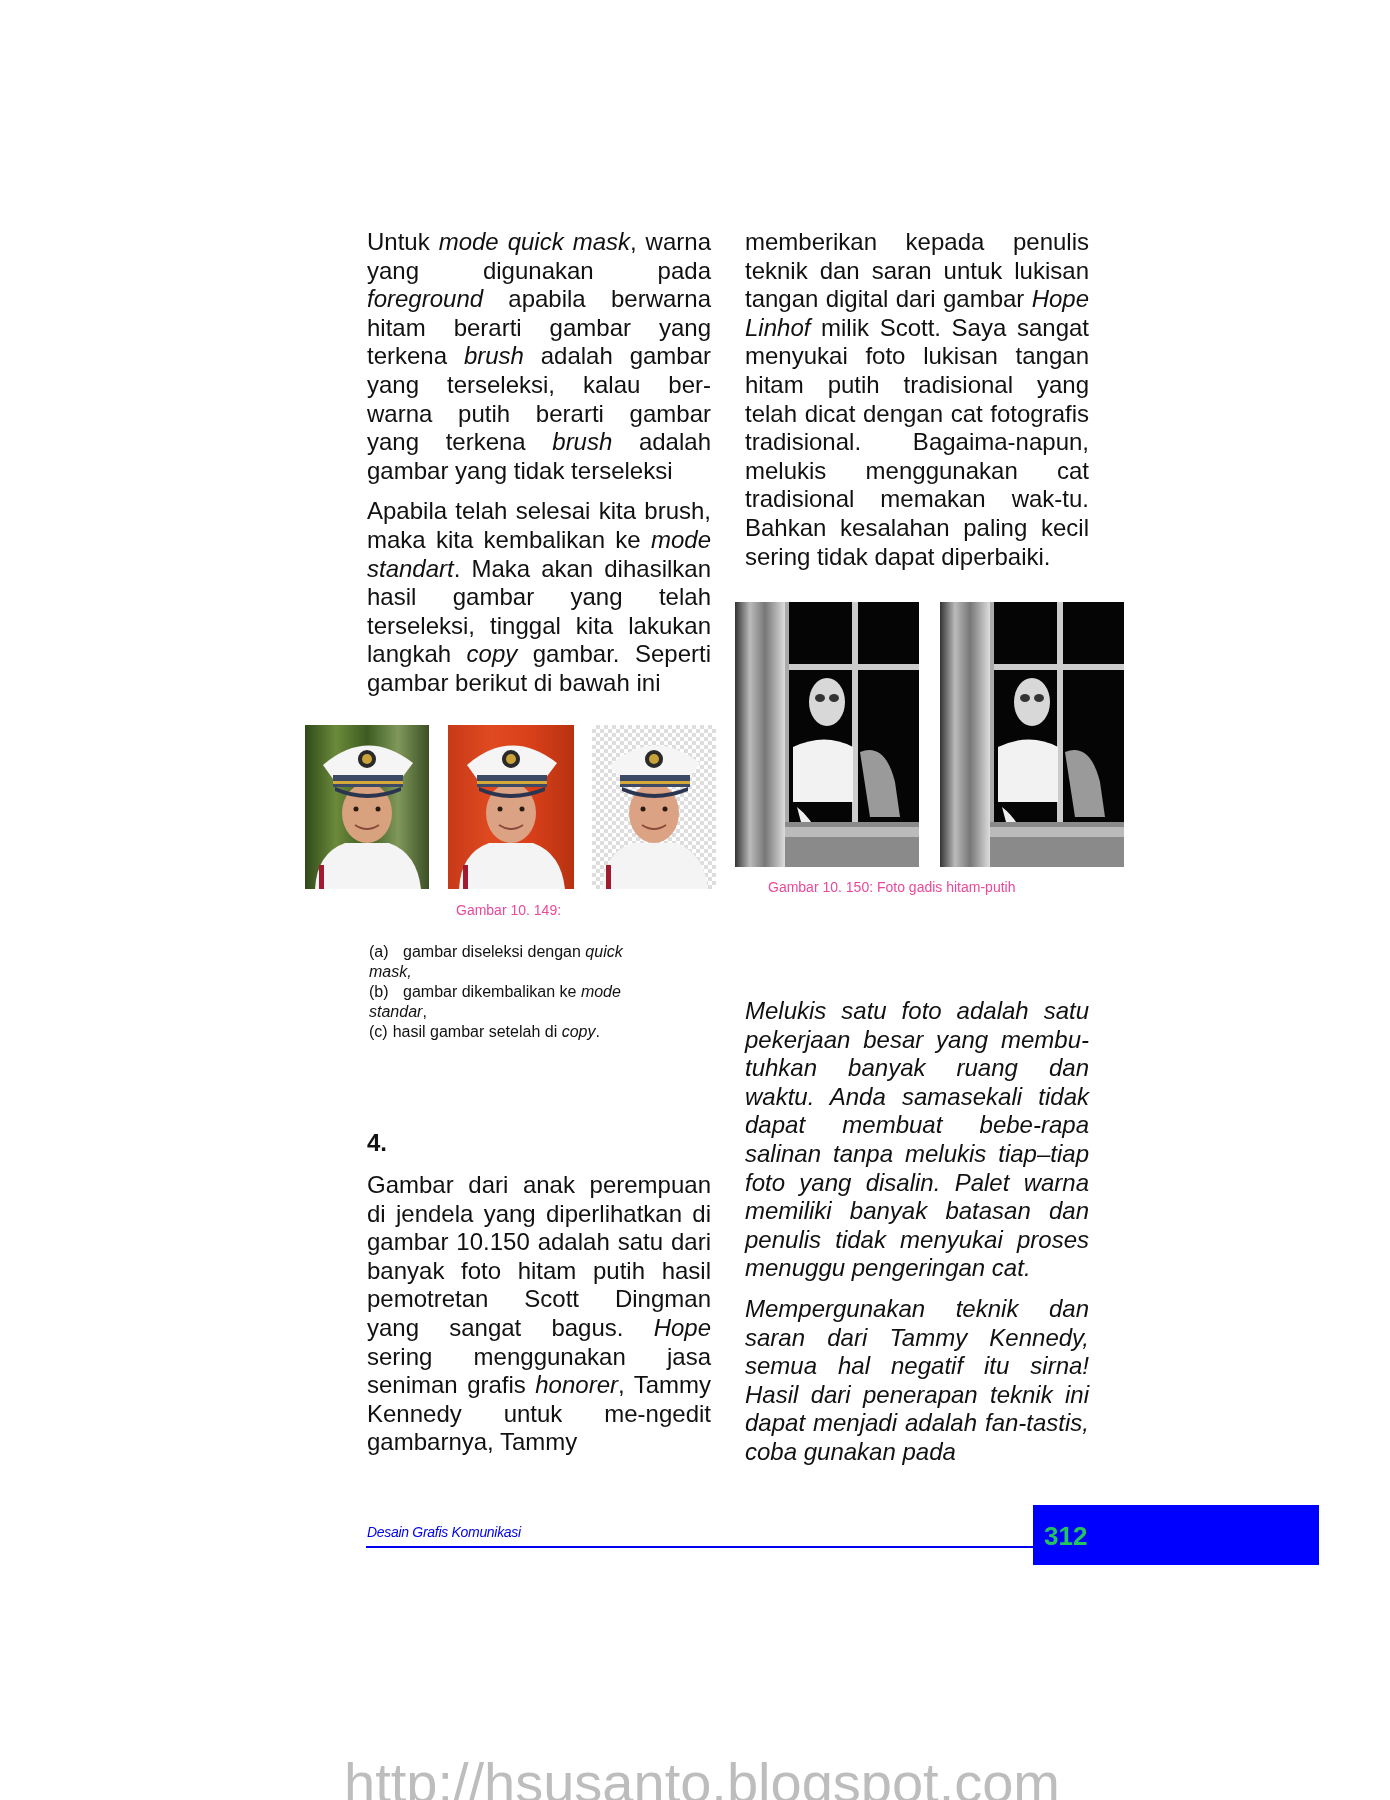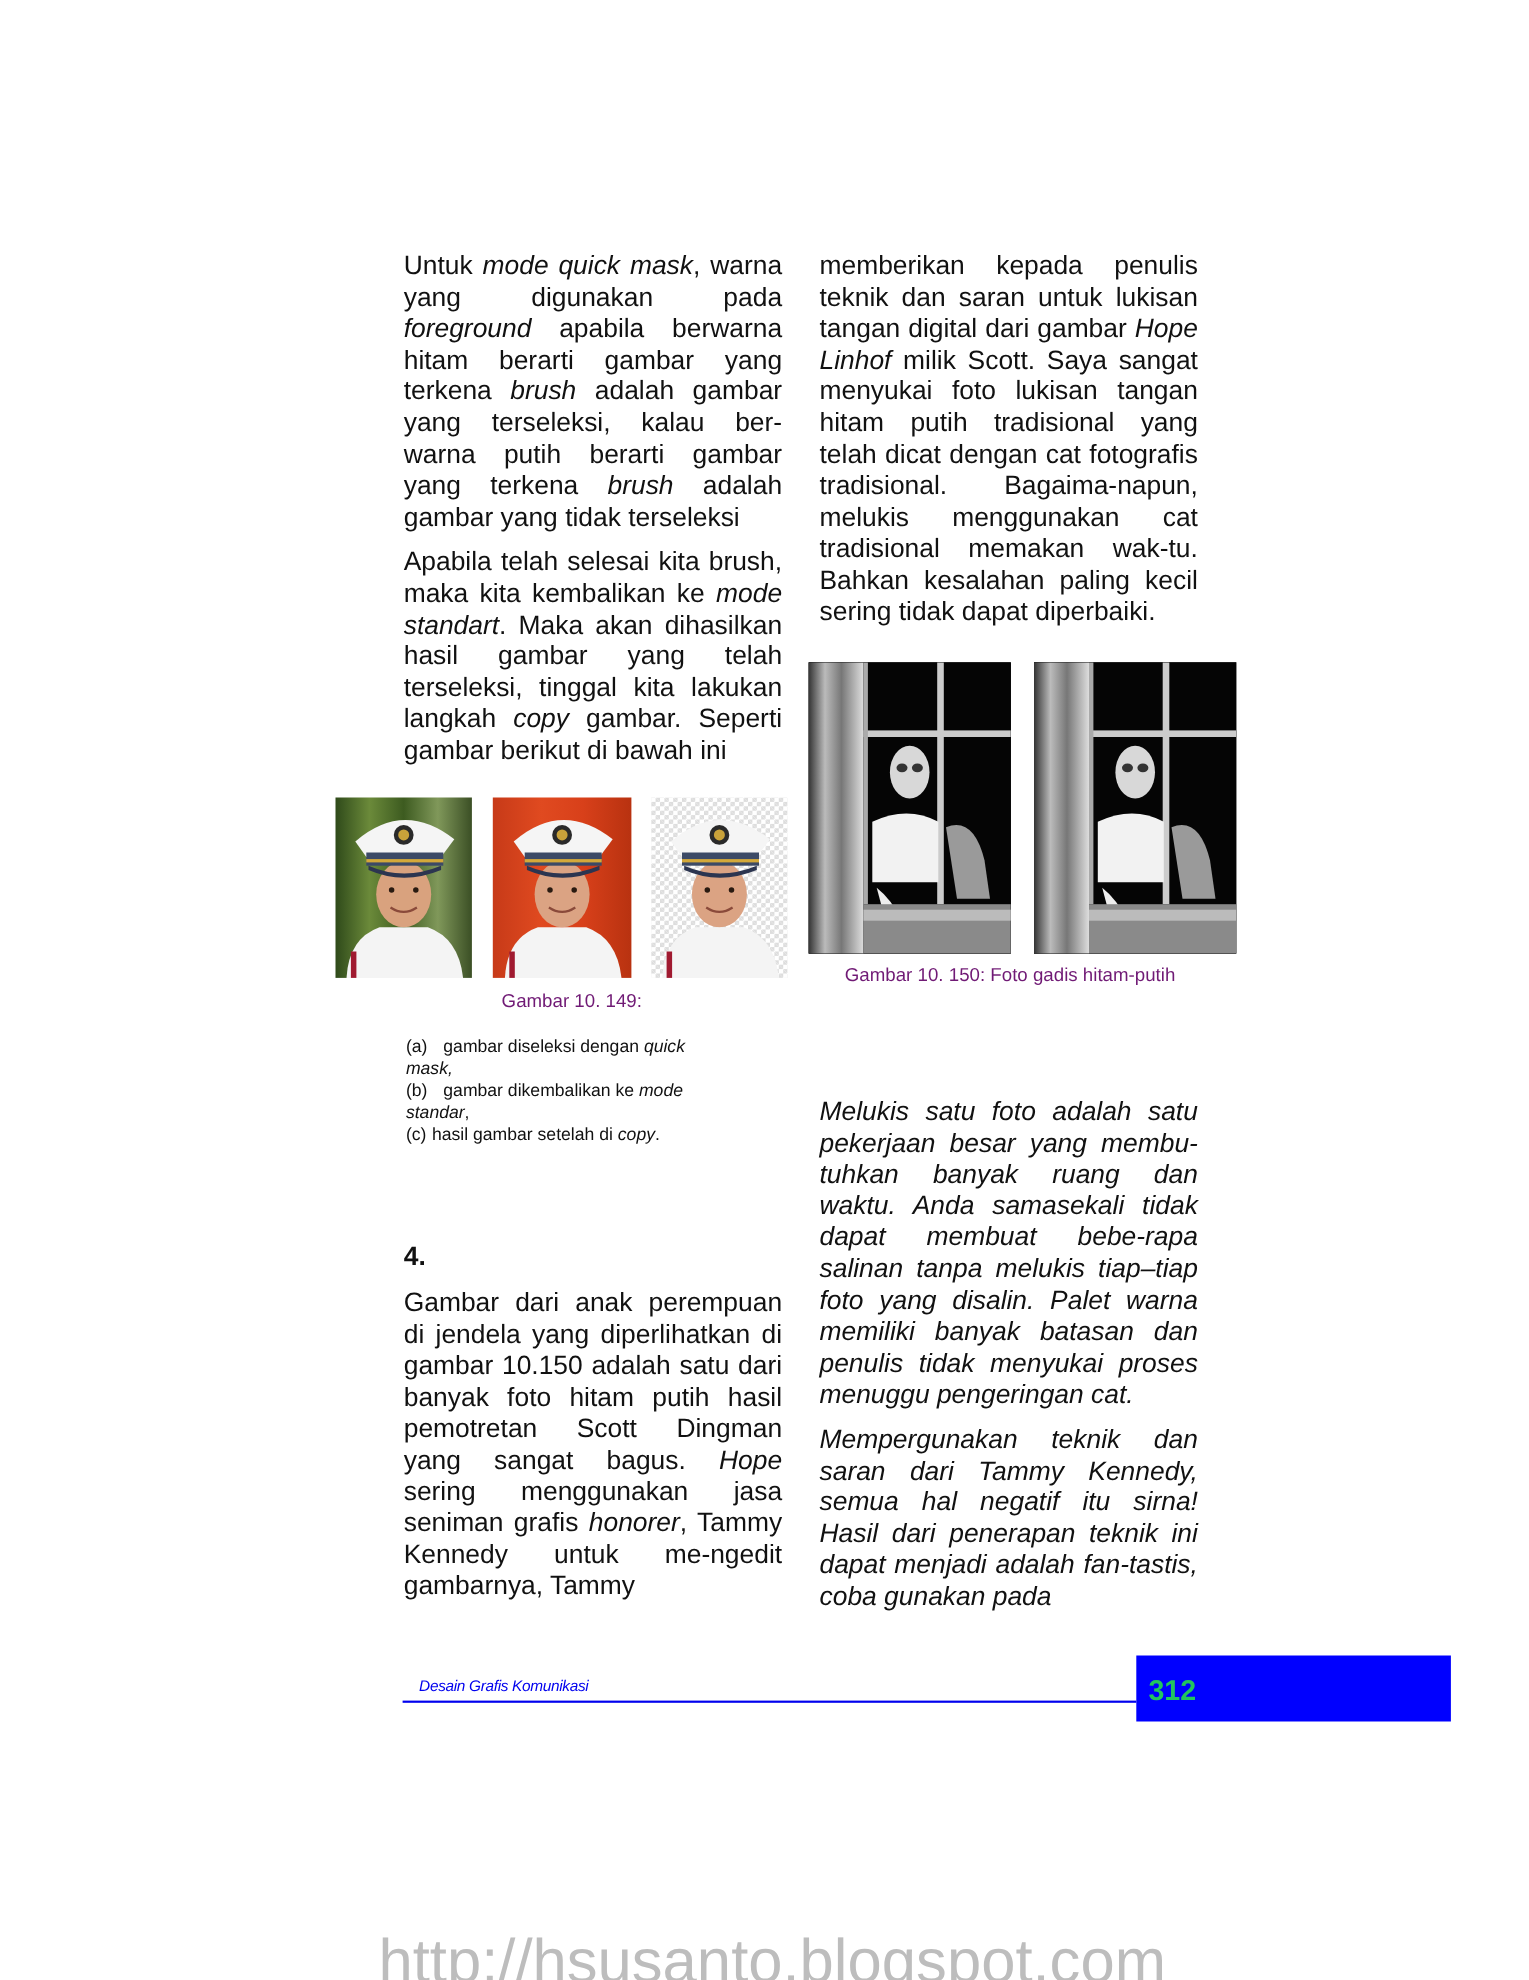--- a/index.html
+++ b/index.html
@@ -32,31 +32,31 @@
     background-color:#fff;
     background-image: linear-gradient(45deg,#ddd 25%,transparent 25%,transparent 75%,#ddd 75%),
                       linear-gradient(45deg,#ddd 25%,transparent 25%,transparent 75%,#ddd 75%);
     background-size: 8px 8px; background-position: 0 0, 4px 4px; }
   .kid-svg { position: absolute; left: 0; top: 0; width: 100%; height: 100%; }
 
   
   #girl-a { left: 735px; top: 602px; width: 184px; height: 265px; background: #050505; }
   #girl-b { left: 940px; top: 602px; width: 184px; height: 265px; background: #050505; }
 
-  .caption { position: absolute; font-size: 17px; line-height: 20px; color: #701a75; }
+  .caption { position: absolute; font-size: 14px; line-height: 20px; color: #ec4899; }
   #cap-149 { left: 456px; top: 900px; }
   #cap-150 { left: 768px; top: 877px; }
 
   .sublist { position: absolute; left: 369px; top: 942px; width: 310px; font-size: 16px; line-height: 20px; }
   .sublist .li { display: flex; text-align: justify; text-align-last: left; }
   .sublist .li .lbl { flex: 0 0 34px; }
   .sublist .li .body { flex: 1; }
   .sublist .li.c .lbl { flex: 0 0 auto; margin-right: 5px; }
 
-  .footer-title { position: absolute; left: 381px; top: 1524px; font-size: 14px; font-style: italic; color: #0000ee; letter-spacing: -0.3px; }
+  .footer-title { position: absolute; left: 367px; top: 1524px; font-size: 14px; font-style: italic; color: #0000ee; letter-spacing: -0.3px; }
   .footer-rule { position: absolute; left: 366px; top: 1546px; width: 667px; height: 2px; background: #0000ee; }
   .page-box { position: absolute; left: 1033px; top: 1505px; width: 286px; height: 60px; background: #0000ff; color: #22c55e; font-weight: bold; font-size: 26px; }
   .page-box span { position: absolute; left: 11px; top: 16px; }
 
   .watermark { position: absolute; left: 344px; top: 1750px; font-size: 56px; color: #bdbdbd; letter-spacing: 0px; white-space: nowrap; }
 </style>
 </head>
 <body>
 
 <div class="col" id="col-left-top">

